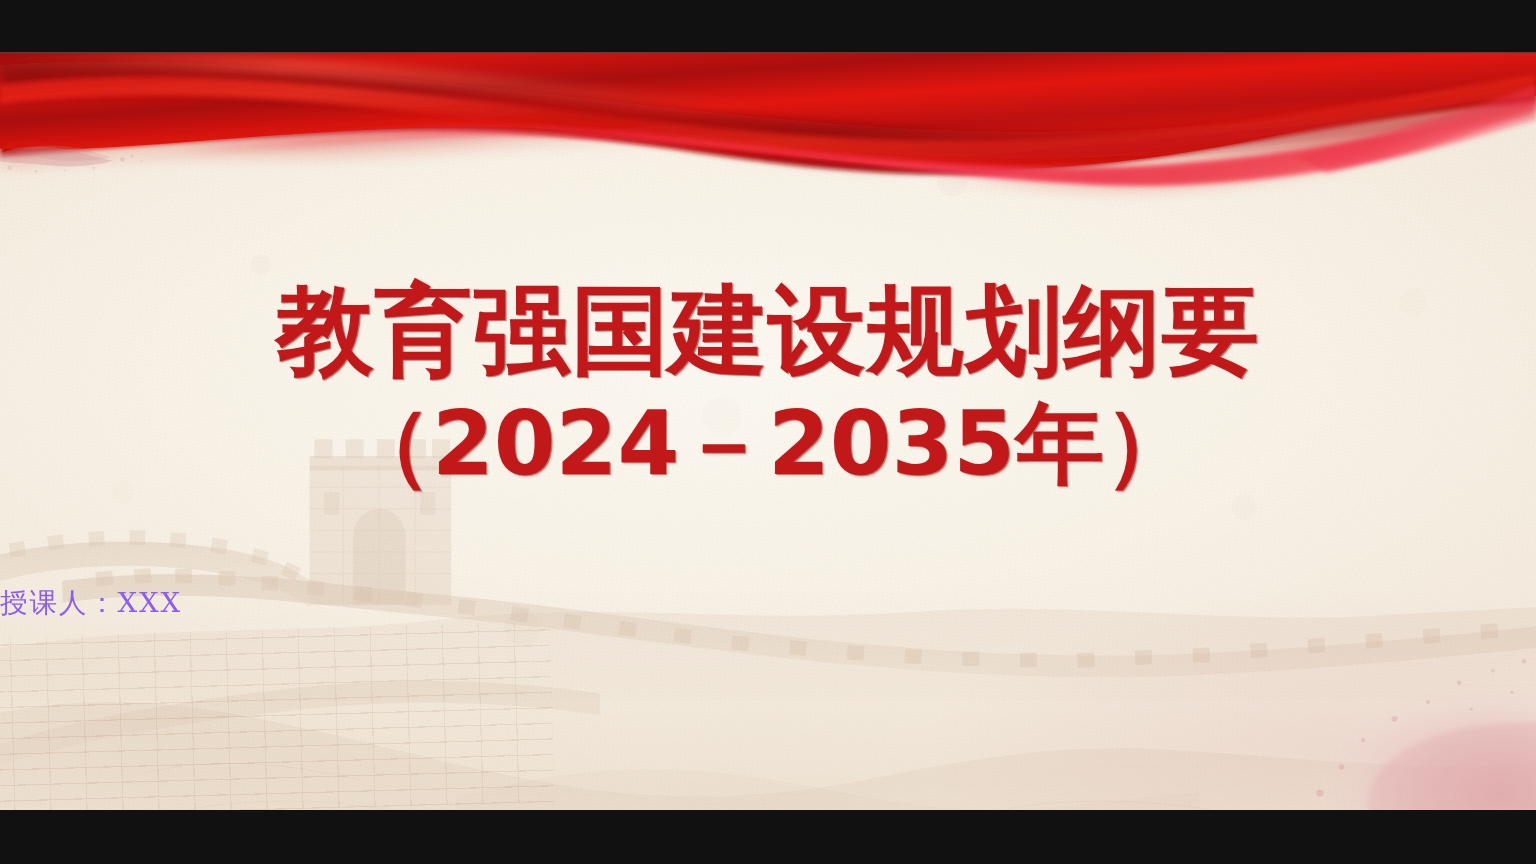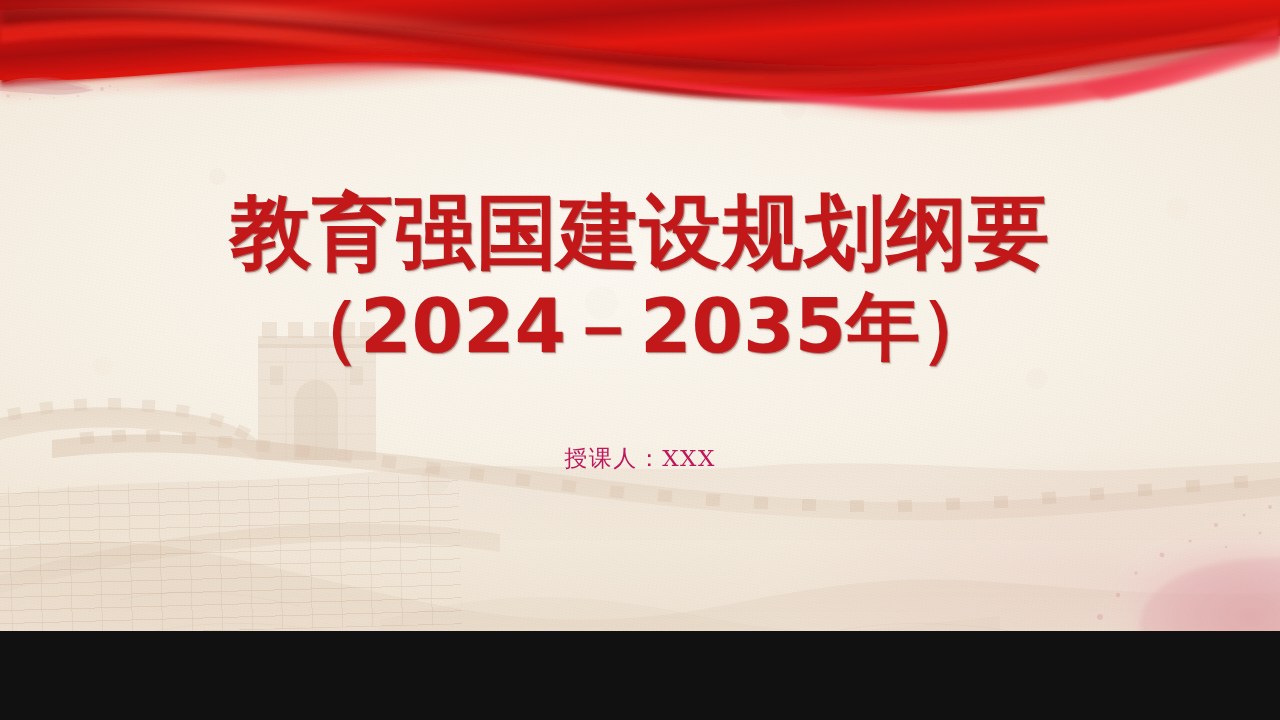--- a/index.html
+++ b/index.html
@@ -8,20 +8,21 @@
     padding: 0;
     background: #111;
   }
   #slide {
     position: relative;
     width: 1280px;
     height: 631px;
     overflow: hidden;
     background: #f8f3ea;
     font-family: "Liberation Sans", "DejaVu Sans", sans-serif;
+    margin-top: 44px;
   }
 
   
   .bg-base {
     position: absolute;
     inset: 0;
     background:
       radial-gradient(ellipse 70% 55% at 48% 42%, #fbf8f1 0%, #f7f1e6 55%, #f2e9db 100%);
   }
   .bg-warm {
@@ -143,25 +144,24 @@
     text-shadow:
       1px 1px 0 rgba(96,20,14,0.38),
       1.5px 1.5px 2px rgba(96,20,14,0.20);
     white-space: nowrap;
   }
   .presenter {
     position: absolute;
     left: 0;
     right: 0;
     top: 443px;
-    text-align: center;
     font-family: "DejaVu Serif", "Liberation Serif", serif;
     font-size: 23px;
     letter-spacing: 1.5px;
-    color: #be185d;
+    color: #8b5cf6;
     white-space: nowrap;
   }
 </style>
 </head>
 <body>
 
 <div id="slide">
 
   <div class="bg-base"></div>
   <div class="bg-warm"></div>

